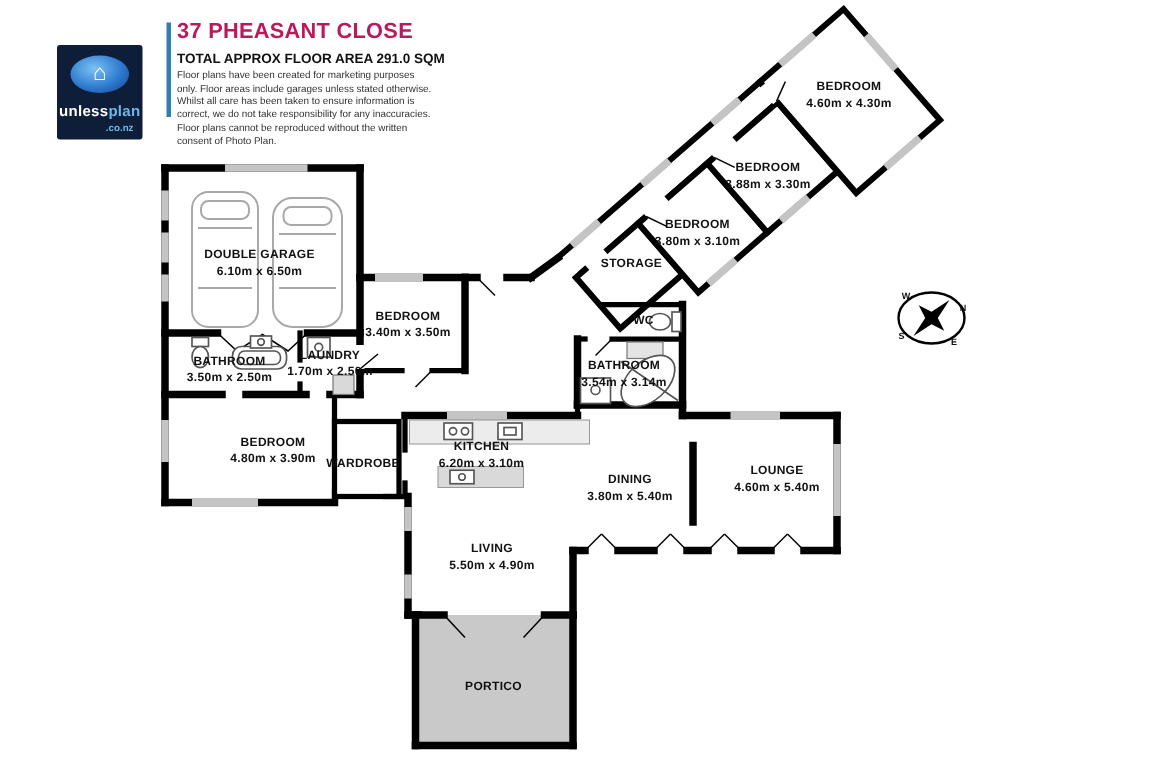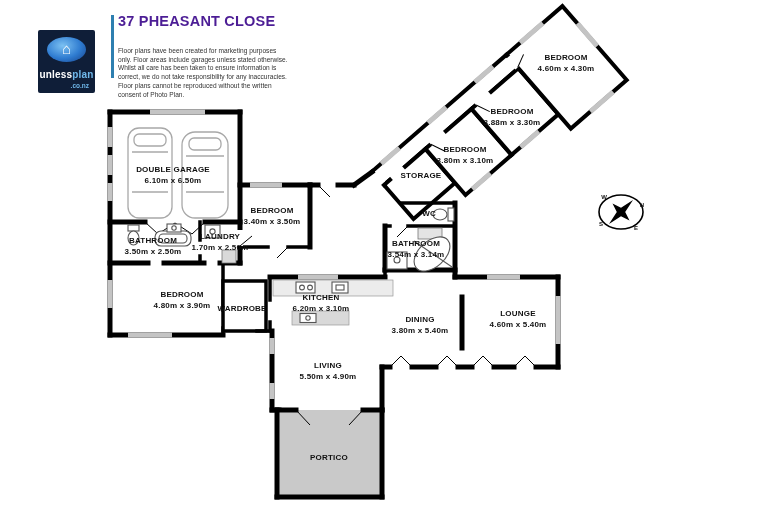--- a/index.html
+++ b/index.html
@@ -1,21 +1,21 @@
 <!DOCTYPE html>
 <html><head>
 <meta charset="utf-8">
 <style>
   html,body{margin:0;padding:0;}
   body{width:768px;height:512px;background:#fff;position:relative;overflow:hidden;
        font-family:"Liberation Sans",sans-serif;}
   #stage{position:absolute;inset:0;}
   
   .accent-bar{position:absolute;left:111px;top:15px;width:3px;height:63px;background:#2e7fb0;}
-  .title{position:absolute;left:118px;top:13px;font-size:14.5px;font-weight:bold;color:#4c1d95;
+  .title{position:absolute;left:118px;top:13px;font-size:14.5px;font-weight:bold;color:#be185d;
          letter-spacing:.2px;white-space:nowrap;}
   .subtitle{position:absolute;left:118px;top:34px;font-size:9px;font-weight:bold;color:#111;white-space:nowrap;}
   .disclaimer{position:absolute;left:118px;top:47px;width:172px;font-size:6.6px;line-height:1.32;color:#333;}
   
   .logo{position:absolute;left:38px;top:30px;width:57px;height:63px;background:#0f1e38;border-radius:2px;}
   .logo-ellipse{position:absolute;left:9px;top:7px;width:39px;height:25px;border-radius:50%;
       background:radial-gradient(ellipse at 40% 35%, #7cc1f2 0%, #2e7bd0 55%, #173f86 100%);
       text-align:center;color:#fff;font-size:15px;line-height:24px;}
   .logo-word{position:absolute;left:0;bottom:13px;width:100%;text-align:center;
       font-size:10px;font-weight:bold;color:#fff;letter-spacing:.2px;}
@@ -40,20 +40,21 @@
 
 <div id="stage">
 
   <div class="logo">
     <div class="logo-ellipse">⌂</div>
     <div class="logo-word"><span>unless</span><span class="b">plan</span></div>
     <div class="logo-tld">.co.nz</div>
   </div>
   <div class="accent-bar"></div>
   <div class="title">37 PHEASANT CLOSE</div>
+  <div class="subtitle">TOTAL APPROX FLOOR AREA 291.0 SQM</div>
   <div class="disclaimer">Floor plans have been created for marketing purposes only. Floor areas include garages unless stated otherwise. Whilst all care has been taken to ensure information is correct, we do not take responsibility for any inaccuracies. Floor plans cannot be reproduced without the written consent of Photo Plan.</div>
 
   <svg width="768" height="512" viewBox="0 0 768 512">
 
     <g transform="rotate(-41 384 185)">
       <rect class="room" x="384" y="167" width="178" height="18"></rect>
       <rect class="room" x="384" y="185" width="55" height="45"></rect>
       <rect class="room" x="439" y="185" width="61" height="61"></rect>
       <rect class="room" x="500" y="185" width="62" height="61"></rect>
       <rect class="room" x="562" y="167" width="74" height="98"></rect>

